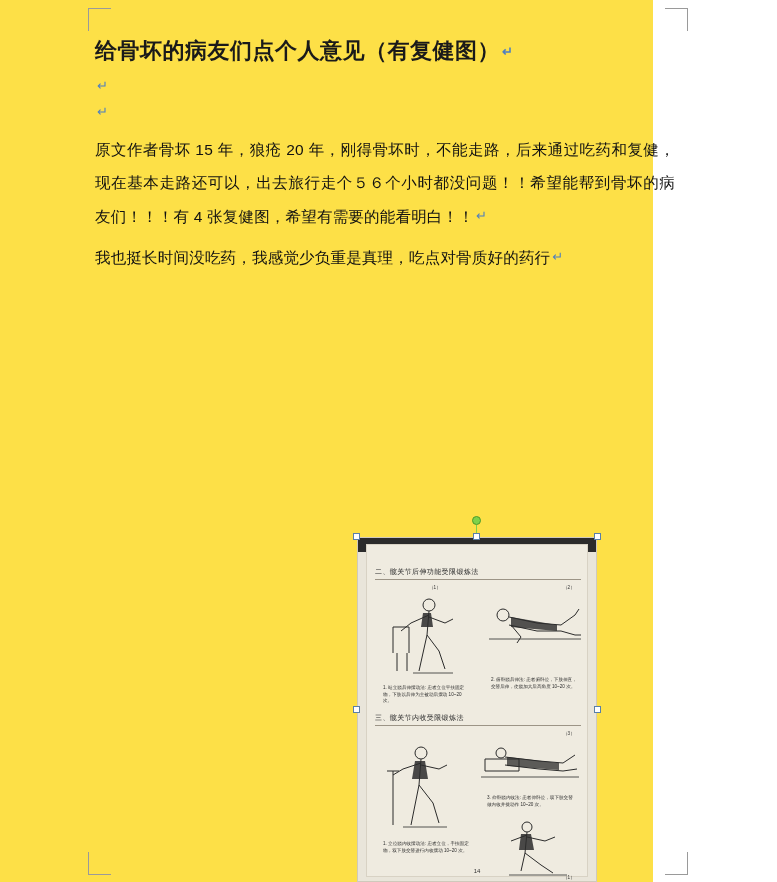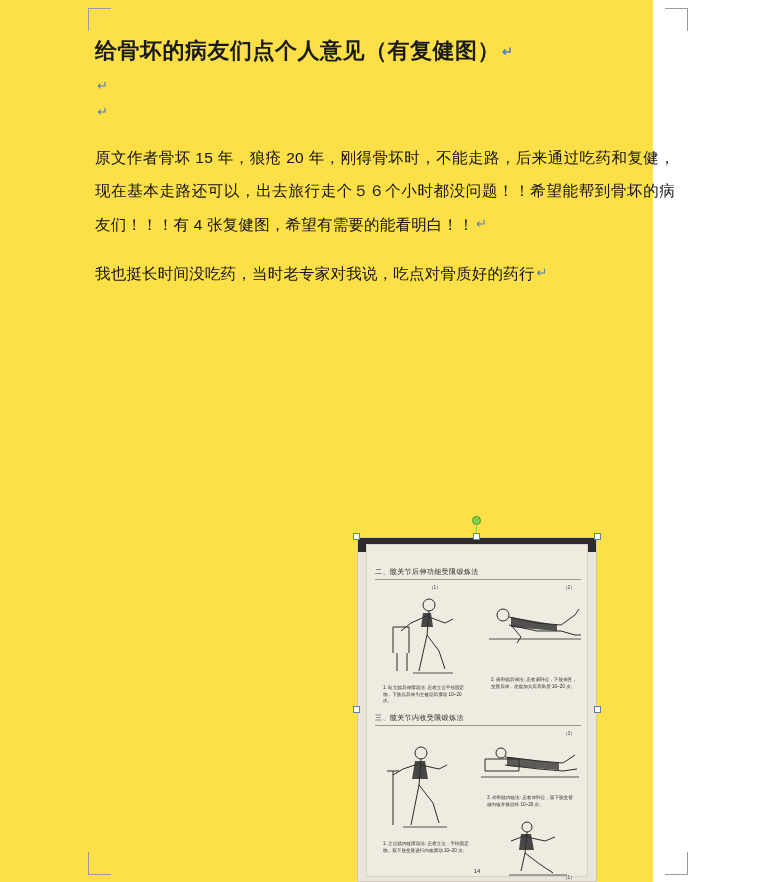--- a/index.html
+++ b/index.html
@@ -59,21 +59,21 @@
   .blank-line {
     height: 26px;
     font-size: 13px;
     color: #4f7fbf;
     line-height: 26px;
   }
   .para {
     font-size: 15.5px;
     color: #111111;
     line-height: 33px;
-    margin: 16px 0 2px 0;
+    margin: 8px 0 2px 0;
     text-align: justify;
     letter-spacing: 0.2px;
   }
   .para.tight { line-height: 31px; }
 
   
   .picture-wrap {
     position: absolute;
     left: 357px;
     top: 537px;
@@ -176,21 +176,21 @@
 
     <h1 class="doc-title"><span>给骨坏的病友们点个人意见（有复健图）</span><span class="pilcrow">↵</span></h1>
 
     <div class="blank-line"><span class="pilcrow">↵</span></div>
     <div class="blank-line"><span class="pilcrow">↵</span></div>
 
     <p class="para"><span>原文作者骨坏 15 年，狼疮 20 年，刚得骨坏时，不能走路，后来通过吃药和复健，现在基本走路还可以，出去旅行走个５６个小时都没问题！！希望能帮到骨坏的病友们！！！有 4 张复健图，希望有需要的能看明白！！</span><span class="pilcrow">↵</span></p>
 
 
 
-    <p class="para tight"><span> 我也挺长时间没吃药，当时老专家对我说，吃点对骨质好的药行</span><span class="pilcrow">↵</span></p>
+    <p class="para tight"><span> 我也挺长时间没吃药，我感觉少负重是真理，吃点对骨质好的药行</span><span class="pilcrow">↵</span></p>
 
 
   </div>
 
   <div class="picture-wrap">
 
     <div class="picture">
       <div class="pic-head"></div>
       <div class="pic-inner">
 

